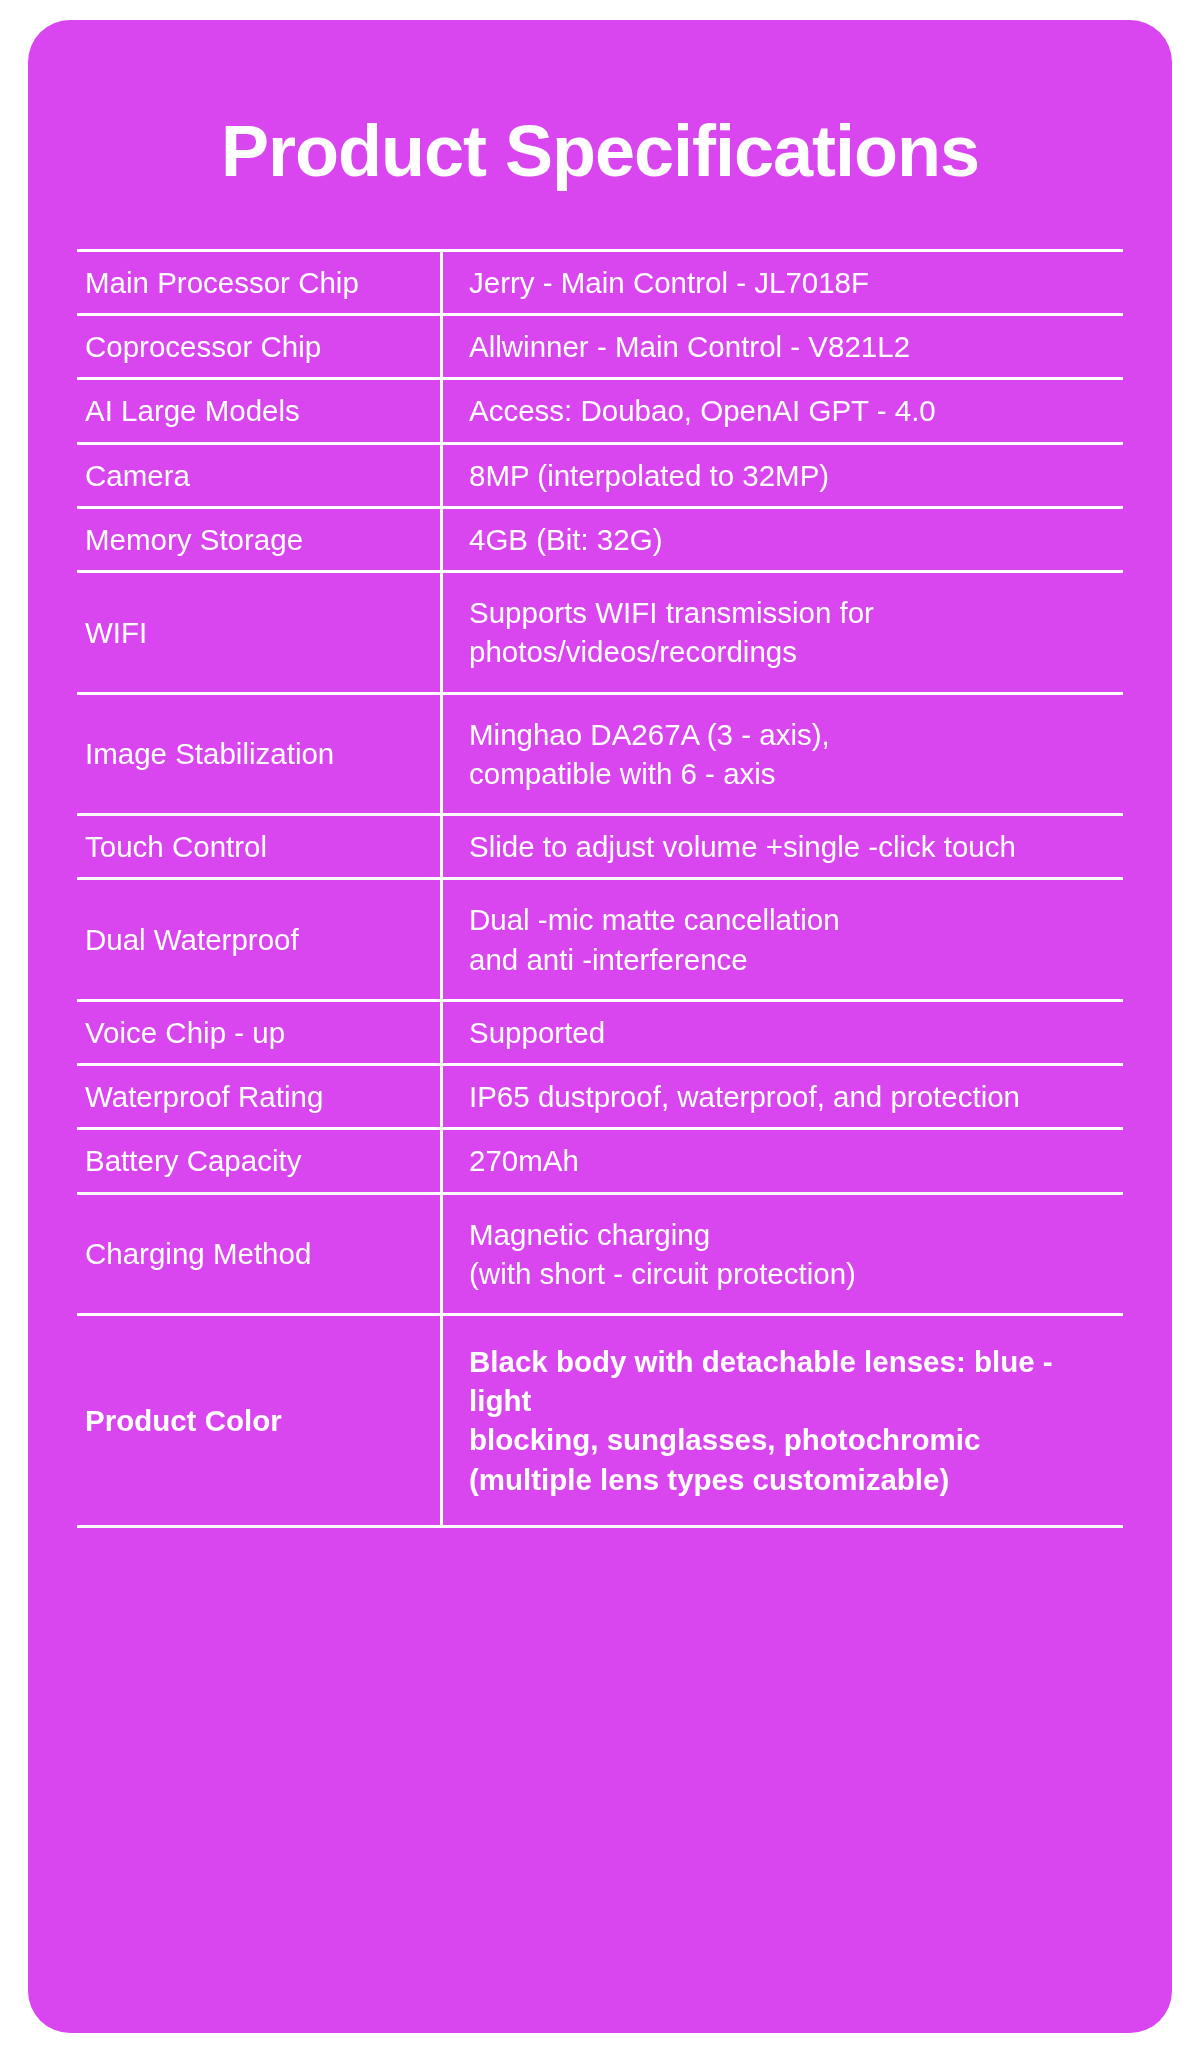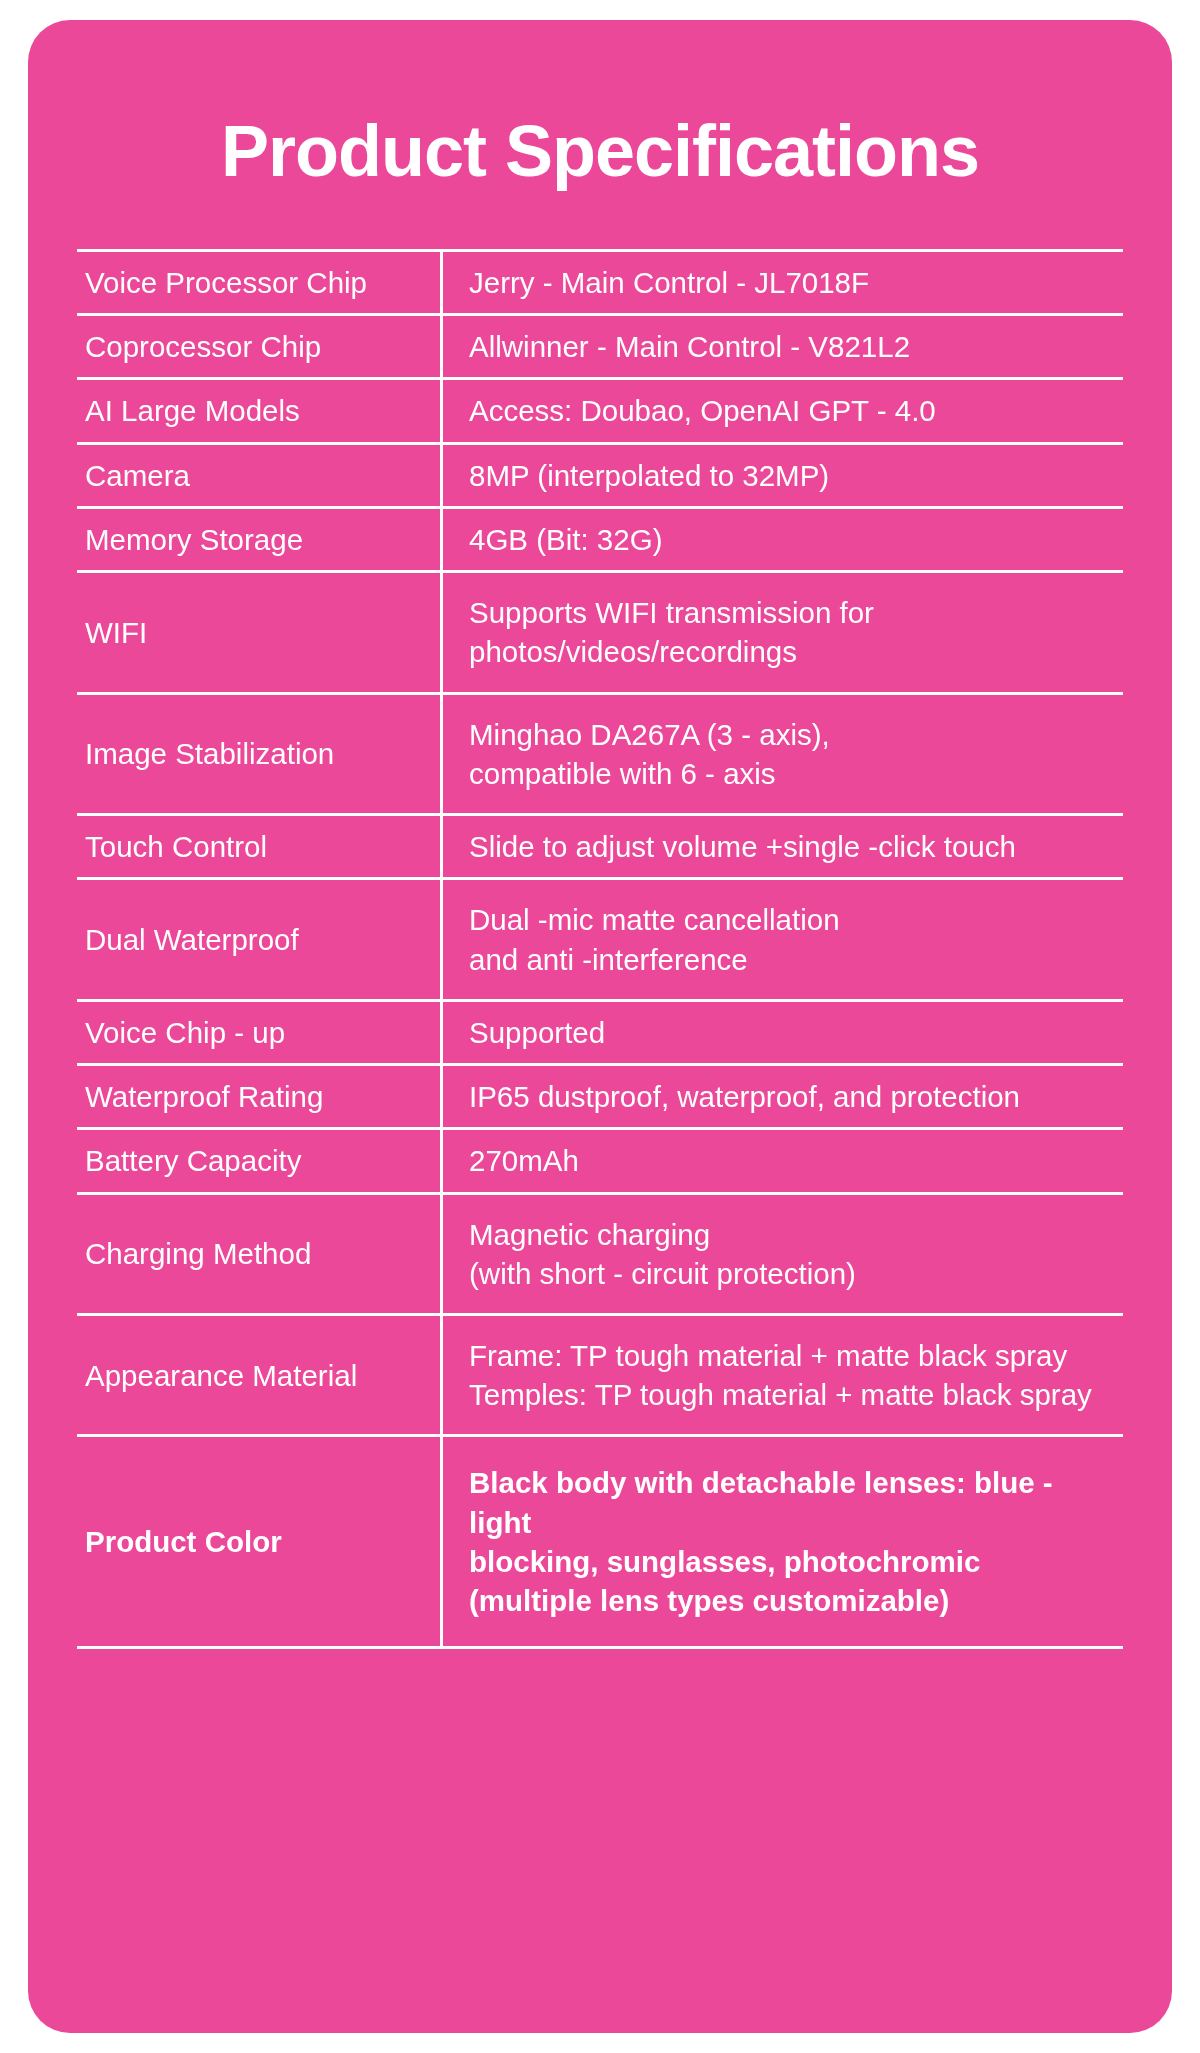--- a/index.html
+++ b/index.html
@@ -12,21 +12,21 @@
     height: 2053px;
     font-family: "Liberation Sans", sans-serif;
     -webkit-font-smoothing: antialiased;
   }
   .card {
     position: absolute;
     left: 28px;
     top: 20px;
     width: 1144px;
     height: 2013px;
-    background: #ec4899;
+    background: #d946ef;
     border-radius: 42px;
     box-sizing: border-box;
     overflow: hidden;
   }
   .title {
     color: #ffffff;
     font-size: 72px;
     font-weight: bold;
     text-align: center;
     letter-spacing: -1px;
@@ -69,21 +69,21 @@
 </style>
 </head>
 <body>
 
 <div class="card">
   <h1 class="title">Product Specifications</h1>
 
   <table class="spec-table">
     <tbody>
       <tr>
-        <td class="label">Voice Processor Chip</td>
+        <td class="label">Main Processor Chip</td>
         <td class="value">Jerry - Main Control - JL7018F</td>
       </tr>
       <tr>
         <td class="label">Coprocessor Chip</td>
         <td class="value">Allwinner - Main Control - V821L2</td>
       </tr>
       <tr>
         <td class="label">AI Large Models</td>
         <td class="value">Access: Doubao, OpenAI GPT - 4.0</td>
       </tr>
@@ -124,25 +124,20 @@
       </tr>
       <tr>
         <td class="label">Battery Capacity</td>
         <td class="value">270mAh</td>
       </tr>
       <tr class="tall">
         <td class="label">Charging Method</td>
         <td class="value">Magnetic charging
 (with short - circuit protection)</td>
       </tr>
-      <tr class="tall">
-        <td class="label">Appearance Material</td>
-        <td class="value">Frame: TP tough material + matte black spray
-Temples: TP tough material + matte black spray</td>
-      </tr>
       <tr class="xtall">
         <td class="label">Product Color</td>
         <td class="value">Black body with detachable lenses: blue - light
 blocking, sunglasses, photochromic
 (multiple lens types customizable)</td>
       </tr>
     </tbody>
   </table>
 </div>
 

